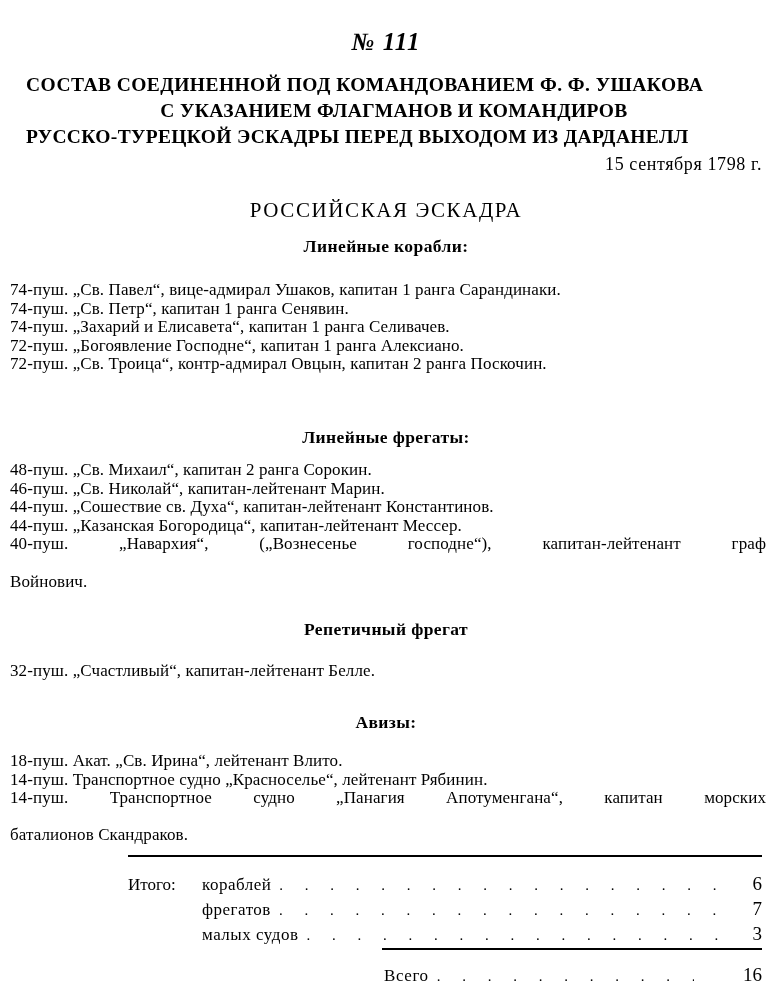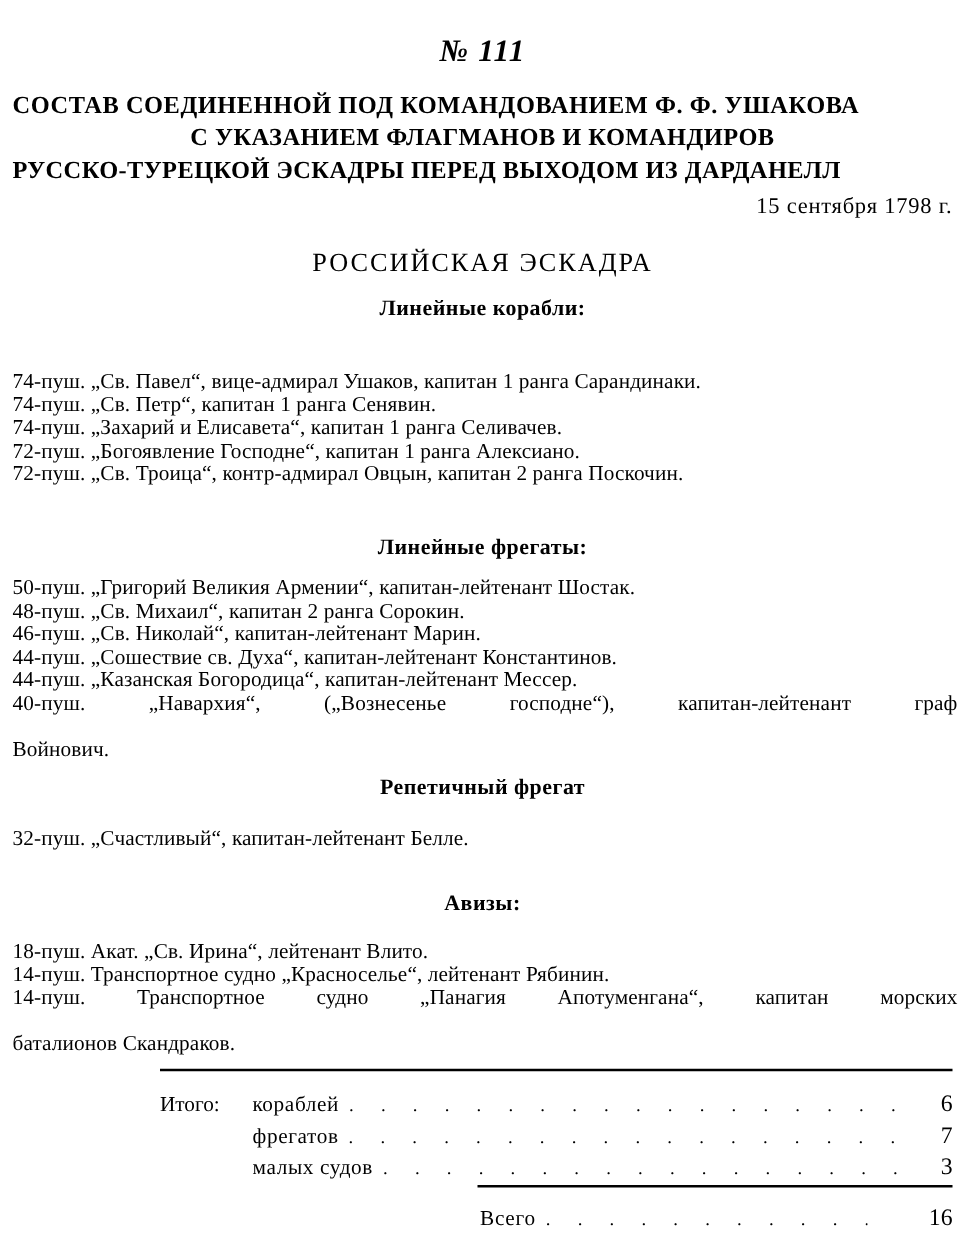--- a/index.html
+++ b/index.html
@@ -35,20 +35,21 @@
     top: 72px;
     left: 10px;
     width: 752px;
   }
   .title-line {
     font-weight: bold;
     font-size: 19.5px;
     line-height: 26px;
     letter-spacing: 0.2px;
     white-space: nowrap;
+    margin-left: 16px;
   }
   .title-line.l1 { text-align: left; letter-spacing: 0.45px; }
   .title-line.l2 { text-align: left; letter-spacing: 0.35px; }
   .title-line.l3 { text-align: center; letter-spacing: 0.4px; }
 
   .date-line {
     position: absolute;
     top: 154px;
     left: 0;
     width: 762px;
@@ -82,21 +83,21 @@
 
   
   .entries {
     position: absolute;
     left: 10px;
     width: 756px;
     font-size: 17px;
     line-height: 18.6px;
     letter-spacing: 0.1px;
   }
-  .entries.ships    { top: 281px; margin-top: 15px; }
+  .entries.ships    { top: 281px; }
   .entries.frigates { top: 461px; }
   .entries.repeater { top: 662px; }
   .entries.avisos   { top: 752px; }
 
   .entry {
     white-space: normal;
     text-indent: 0;
   }
   .entry.justify {
     text-align: justify;
@@ -198,21 +199,20 @@
   <div class="entries ships">
     <div class="entry">74-пуш. „Св. Павел“, вице-адмирал Ушаков, капитан 1 ранга Сарандинаки.</div>
     <div class="entry">74-пуш. „Св. Петр“, капитан 1 ранга Сенявин.</div>
     <div class="entry">74-пуш. „Захарий и Елисавета“, капитан 1 ранга Селивачев.</div>
     <div class="entry">72-пуш. „Богоявление Господне“, капитан 1 ранга Алексиано.</div>
     <div class="entry">72-пуш. „Св. Троица“, контр-адмирал Овцын, капитан 2 ранга Поскочин.</div>
   </div>
 
   <div class="section-head sec-frigates">Линейные фрегаты:</div>
   <div class="entries frigates">
-    <div class="entry">50-пуш. „Григорий Великия Армении“, капитан-лейтенант Шостак.</div>
     <div class="entry">48-пуш. „Св. Михаил“, капитан 2 ранга Сорокин.</div>
     <div class="entry">46-пуш. „Св. Николай“, капитан-лейтенант Марин.</div>
     <div class="entry">44-пуш. „Сошествие св. Духа“, капитан-лейтенант Константинов.</div>
     <div class="entry">44-пуш. „Казанская Богородица“, капитан-лейтенант Мессер.</div>
     <div class="entry justify">40-пуш. „Навархия“, („Вознесенье господне“), капитан-лейтенант граф</div>
     <div class="entry">Войнович.</div>
   </div>
 
   <div class="section-head sec-repeater">Репетичный фрегат</div>
   <div class="entries repeater">

